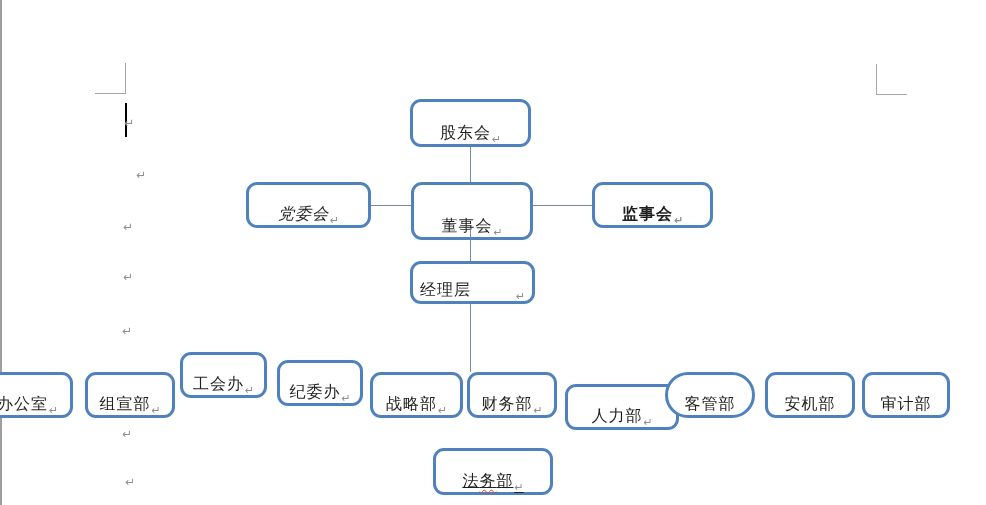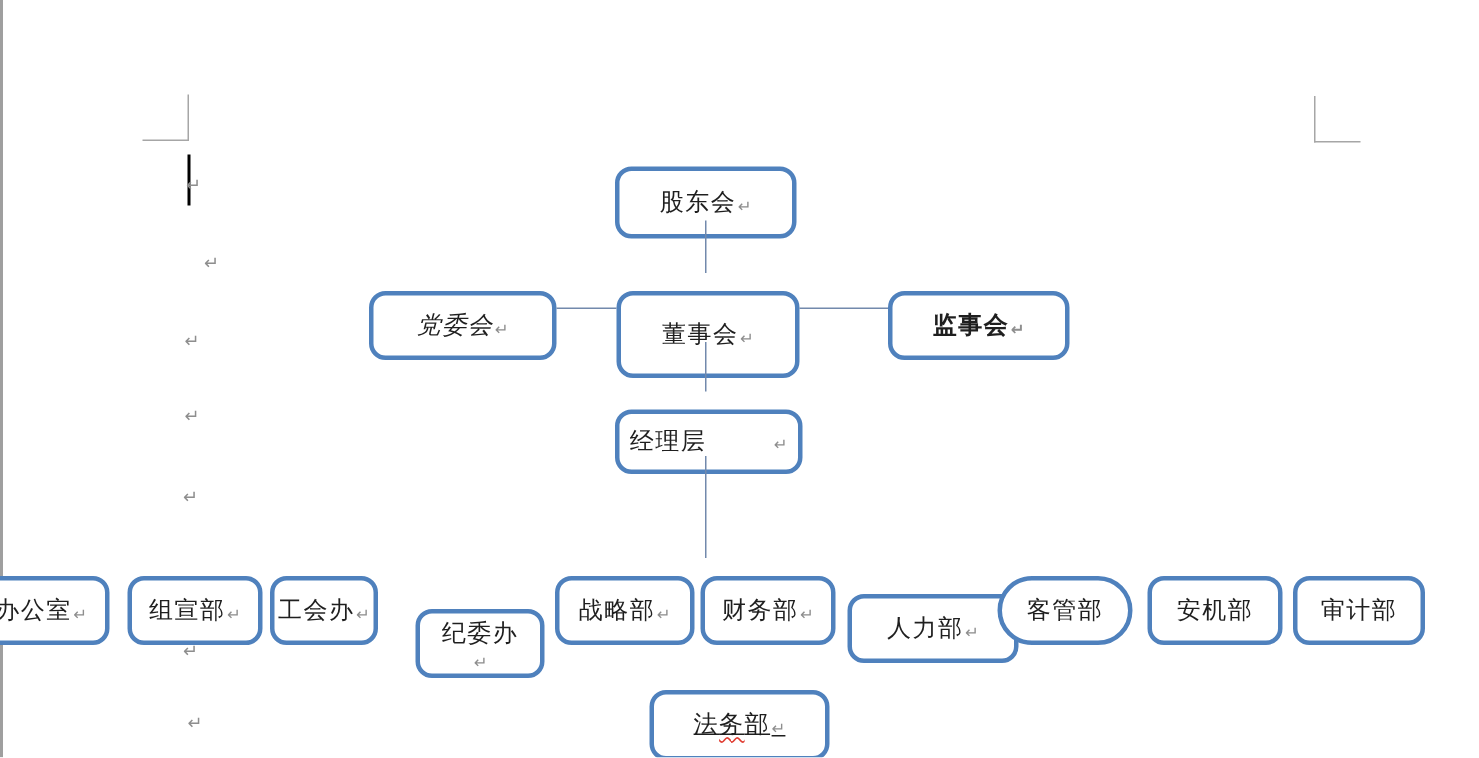--- a/index.html
+++ b/index.html
@@ -23,22 +23,22 @@
   .corner-mark.top-left{border-right:1px solid var(--margin-mark);border-bottom:1px solid var(--margin-mark);}
   .corner-mark.top-right{border-left:1px solid var(--margin-mark);border-bottom:1px solid var(--margin-mark);}
   .cursor{position:absolute;width:2px;background:#000;}
   .margin-pilcrow{
     position:absolute;color:var(--pilcrow);font-size:12px;line-height:12px;
     font-family:"DejaVu Sans",sans-serif;
   }
   .node{
     position:absolute;box-sizing:border-box;background:#fff;
     border:3px solid var(--node-border);border-radius:11px;
-    display:flex;align-items:center;justify-content:center;
-    color:var(--text);font-size:16px;white-space:nowrap;margin-top:12px;
+    display:flex;align-items:flex-end;justify-content:center;
+    color:var(--text);font-size:16px;white-space:nowrap;
   }
   .node .label{letter-spacing:1px;}
   .node .pilcrow{
     color:var(--pilcrow);font-size:11px;margin-left:1px;position:relative;top:2px;
     font-family:"DejaVu Sans",sans-serif;letter-spacing:0;
   }
   .misspelled{
     text-decoration-line:underline;
     text-decoration-style:wavy;
     text-decoration-color:var(--squiggle);
@@ -78,25 +78,25 @@
         <span class="pilcrow">↵</span>
       </div>
       <div class="node" style="left: -18px; top: 372px; width: 91px; height: 46px;">
         <span class="label">办公室</span>
         <span class="pilcrow">↵</span>
       </div>
       <div class="node" style="left: 85px; top: 372px; width: 90px; height: 46px;">
         <span class="label">组宣部</span>
         <span class="pilcrow">↵</span>
       </div>
-      <div class="node" style="left: 180px; top: 372px; width: 72px; height: 46px;">
+      <div class="node" style="left: 180px; top: 352px; width: 87px; height: 46px;">
         <span class="label">工会办</span>
         <span class="pilcrow">↵</span>
       </div>
-      <div class="node" style="left: 277px; top: 394px; width: 86px; height: 46px; flex-direction: column;">
+      <div class="node" style="left: 277px; top: 360px; width: 86px; height: 46px;">
         <span class="label">纪委办</span>
         <span class="pilcrow">↵</span>
       </div>
       <div class="node" style="left: 370px; top: 372px; width: 93px; height: 46px;">
         <span class="label">战略部</span>
         <span class="pilcrow">↵</span>
       </div>
       <div class="node" style="left: 467px; top: 372px; width: 90px; height: 46px;">
         <span class="label">财务部</span>
         <span class="pilcrow">↵</span>

